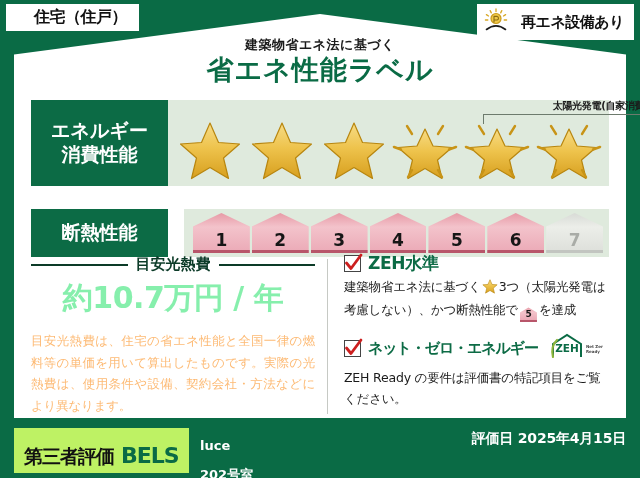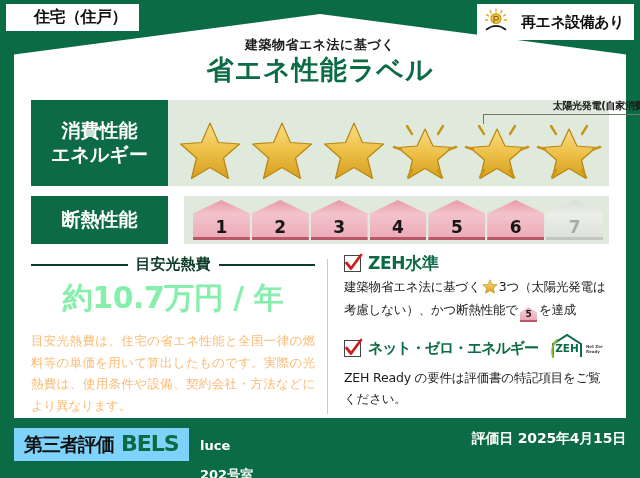--- a/index.html
+++ b/index.html
@@ -161,21 +161,21 @@
     left: 315px;
     width: 245px;
     text-align: center;
     font-size: 10px;
     font-weight: bold;
     color: #1b1b1b;
     letter-spacing: -0.3px;
   }
 
   
-  .insul-row { margin-top: 10px; gap: 16px; }
+  .insul-row { margin-top: 23px; gap: 16px; }
   .insul-row .row-label { height: 48px; }
   .insul-row .row-body { height: 48px; }
   .houses {
     position: absolute;
     left: 9px;
     right: 6px;
     top: 4px;
     bottom: 4px;
     display: flex;
     align-items: center;
@@ -326,22 +326,22 @@
     left: 0;
     right: 0;
     bottom: 0;
     height: 60px;
     z-index: 5;
   }
   .bels-badge {
     position: absolute;
     left: 14px;
     top: 10px;
-    background: #7dd3fc;
-    padding: 5px 10px 6px 10px;
+    background: #bef264;
+    padding: 17px 10px 6px 10px;
     display: flex;
     align-items: center;
     gap: 7px;
   }
   .bels-jp {
     font-size: 19px;
     font-weight: bold;
     color: #111111;
     letter-spacing: -1px;
     line-height: 1;
@@ -419,22 +419,22 @@
 
   <div class="title-wrap">
     <div class="title-sub">建築物省エネ法に基づく</div>
     <div class="title-main">省エネ性能ラベル</div>
   </div>
 
   <div class="rows">
 
     <div class="perf-row energy-row">
       <div class="row-label">
+        <span>エネルギー</span>
         <span>消費性能</span>
-        <span>エネルギー</span>
       </div>
       <div class="row-body">
 
         <div class="solar-caption">太陽光発電(自家消費)分</div>
         <div class="solar-bracket"></div>
 
         <div class="stars">
 
           <div class="star-cell">
             <svg width="64" height="62" viewBox="0 0 64 62" aria-hidden="true">

